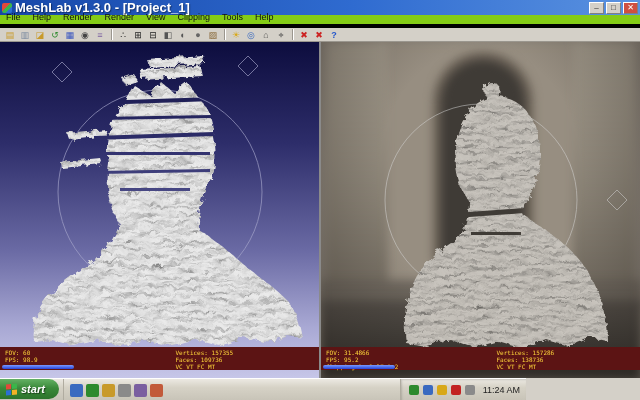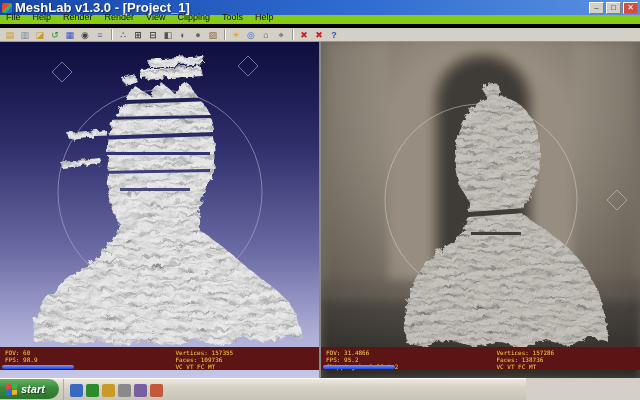--- a/index.html
+++ b/index.html
@@ -282,13 +282,21 @@
   </div>
   <div class="ql">
     <span class="ql-icon" style="background:#3a6ac0"></span>
     <span class="ql-icon" style="background:#2d8a2d"></span>
     <span class="ql-icon" style="background:#c89a2a"></span>
     <span class="ql-icon" style="background:#8a8a8a"></span>
     <span class="ql-icon" style="background:#7a5fa0"></span>
     <span class="ql-icon" style="background:#c25a3a"></span>
   </div>
   <div class="tb-spacer"></div>
+  <div class="tray">
+    <span class="tray-icon" style="background:#2d8a2d"></span>
+    <span class="tray-icon" style="background:#3a6ac0"></span>
+    <span class="tray-icon" style="background:#d8a818"></span>
+    <span class="tray-icon" style="background:#c22222"></span>
+    <span class="tray-icon" style="background:#8a8a8a"></span>
+    <span class="clock">11:24 AM</span>
+  </div>
 </div>
 
 </body></html>

